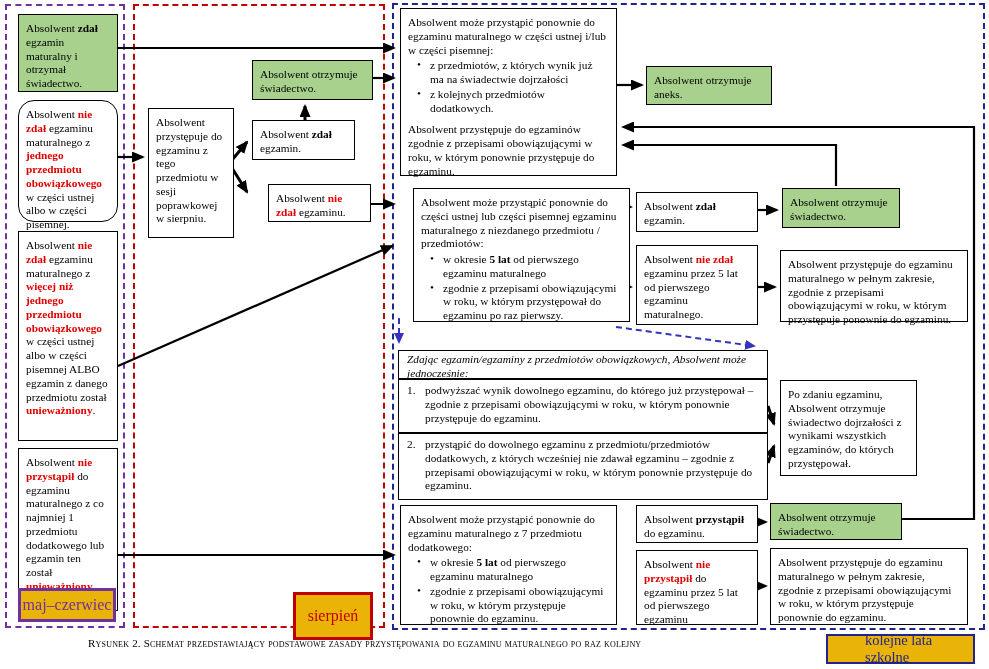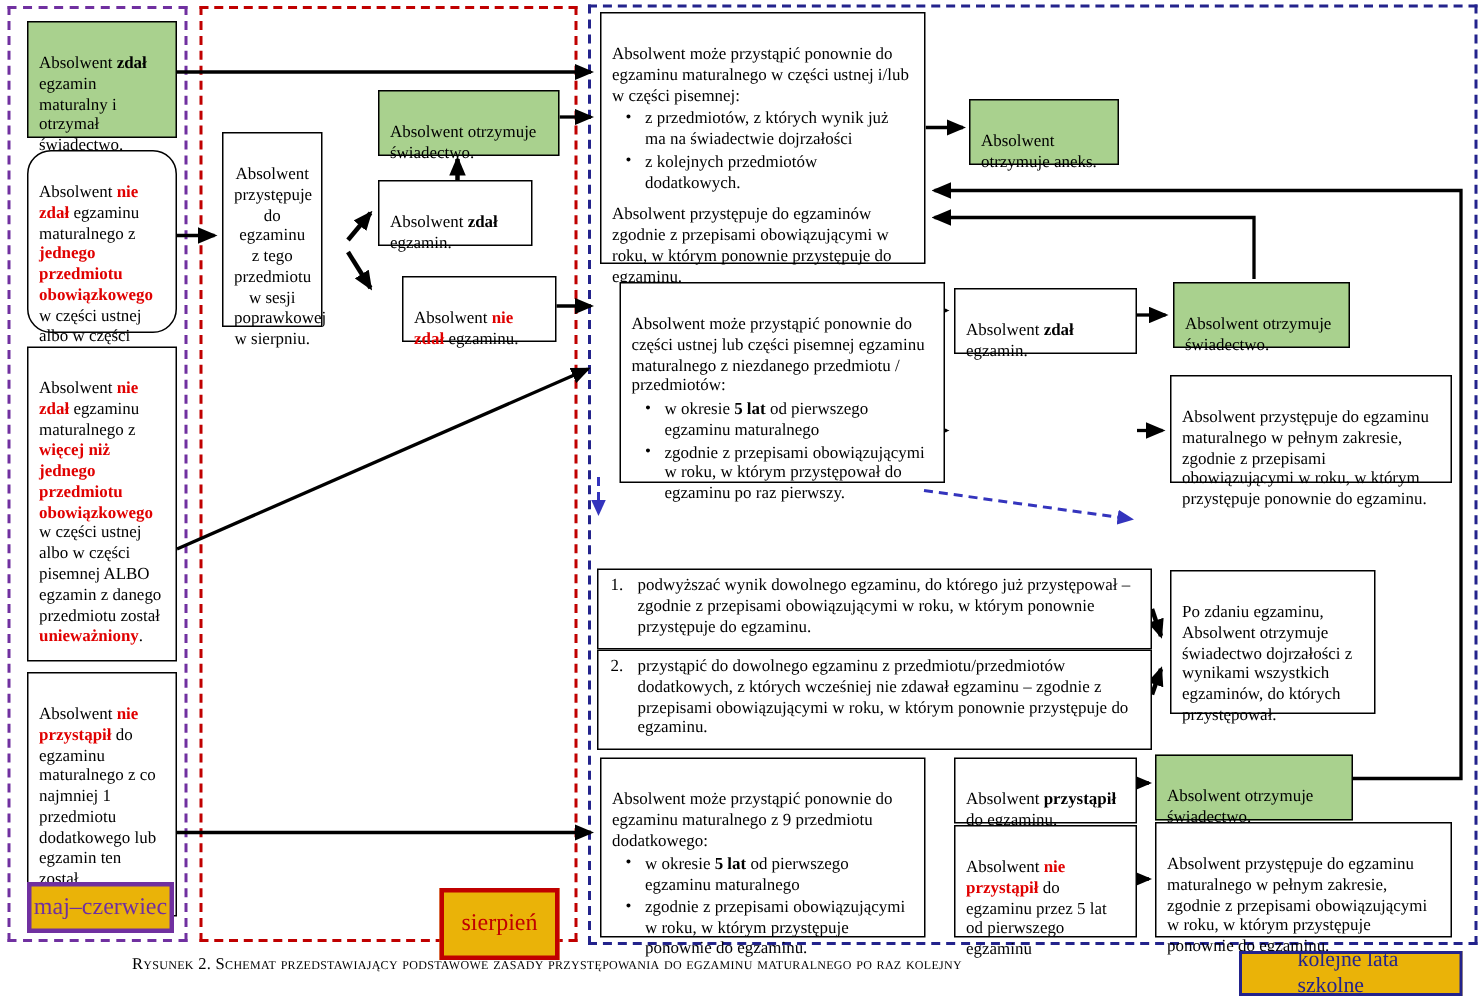--- a/index.html
+++ b/index.html
@@ -3,21 +3,21 @@
 <meta charset="utf-8">
 <style>
   html,body{margin:0;padding:0;background:#fff;}
   body{font-family:"Liberation Serif","DejaVu Serif",serif;}
   .canvas{position:relative;width:989px;height:669px;background:#fff;overflow:hidden;}
   .region{position:absolute;box-sizing:border-box;border:2px dashed #000;background:transparent;}
   .region.purple{border-color:#7030a0;}
   .region.darkred{border-color:#c00000;}
   .region.navy{border-color:#23238c;}
   .box{position:absolute;box-sizing:border-box;border:1.5px solid #000;background:#fff;
-       padding:21px 7px;font-size:11.3px;line-height:1.22;color:#000;}
+       padding:7px 7px;font-size:11.3px;line-height:1.22;color:#000;}
   .box.green{background:#a9d18e;}
   .seg-b{font-weight:700;}
   .seg-r{color:#e00000;font-weight:700;}
   .seg-i{font-style:italic;}
   .bullets{margin:2px 0 0 0;padding:0 0 0 22px;list-style:none;}
   .bullets li{position:relative;margin:0 0 1px 0;}
   .bullets li::before{content:"\2022";position:absolute;left:-13px;top:-1px;}
   .para{margin:0 0 8px 0;}
   .para:last-child{margin-bottom:0;}
   .numitem{display:flex;}
@@ -78,66 +78,68 @@
       <path d="M616,327 L754,346" marker-end="url(#ahb)"></path>
     </g>
   </svg>
 
   <div class="box green" style="left:18px;top:14px;width:100px;height:78px;"><span>Absolwent </span><span class="seg-b">zdał</span><span> egzamin maturalny i otrzymał świadectwo.</span></div>
   <div class="box" style="left:18px;top:100px;width:100px;height:122px;border-radius:16px;"><span>Absolwent </span><span class="seg-r">nie zdał</span><span> egzaminu maturalnego z </span><span class="seg-r">jednego przedmiotu obowiązkowego</span><span> w części ustnej albo w części pisemnej.</span></div>
   <div class="box" style="left:18px;top:231px;width:100px;height:210px;"><span>Absolwent </span><span class="seg-r">nie zdał</span><span> egzaminu maturalnego z </span><span class="seg-r">więcej niż jednego przedmiotu obowiązkowego</span><span> w części ustnej albo w części pisemnej ALBO egzamin z danego przedmiotu został </span><span class="seg-r">unieważniony</span><span>.</span></div>
   <div class="box" style="left:18px;top:448px;width:100px;height:163px;"><span>Absolwent </span><span class="seg-r">nie przystąpił</span><span> do egzaminu maturalnego z co najmniej 1 przedmiotu dodatkowego lub egzamin ten został </span><span class="seg-r">unieważniony</span><span>.</span></div>
   <div class="tag maj" style="left:18px;top:588px;width:98px;height:34px;">maj–czerwiec</div>
 
-  <div class="box" style="left:148px;top:88px;width:67px;height:130px;text-align:center;"><span>Absolwent przystępuje do egzaminu z tego przedmiotu w sesji poprawkowej w sierpniu.</span></div>
+  <div class="box" style="left:148px;top:108px;width:86px;height:130px;"><span>Absolwent przystępuje do egzaminu z tego przedmiotu w sesji poprawkowej w sierpniu.</span></div>
   <div class="box green" style="left:252px;top:60px;width:121px;height:40px;"><span>Absolwent otrzymuje świadectwo.</span></div>
   <div class="box" style="left:252px;top:120px;width:103px;height:40px;"><span>Absolwent </span><span class="seg-b">zdał</span><span> egzamin.</span></div>
   <div class="box" style="left:268px;top:184px;width:103px;height:38px;"><span>Absolwent </span><span class="seg-r">nie zdał</span><span> egzaminu.</span></div>
   <div class="tag sier" style="left:293px;top:592px;width:80px;height:48px;">sierpień</div>
 
   <div class="box" style="left:400px;top:8px;width:217px;height:168px;">
     <div class="para" style="margin-bottom:0;"><span>Absolwent może przystąpić ponownie do egzaminu maturalnego w części ustnej i/lub w części pisemnej:</span></div>
     <ul class="bullets">
       <li><span>z przedmiotów, z których wynik już ma na świadectwie dojrzałości</span></li>
       <li><span>z kolejnych przedmiotów dodatkowych.</span></li>
     </ul>
     <div class="para" style="margin:8px 0 0 0;"><span>Absolwent przystępuje do egzaminów zgodnie z przepisami obowiązującymi w roku, w którym ponownie przystępuje do egzaminu.</span></div>
   </div>
 
-  <div class="box green" style="left:646px;top:66px;width:100px;height:39px;"><span>Absolwent otrzymuje aneks.</span></div>
+  <div class="box green" style="left:646px;top:66px;width:126px;height:39px;"><span>Absolwent otrzymuje aneks.</span></div>
 
   <div class="box" style="left:400px;top:188px;width:217px;height:134px;margin-left:13px;">
     <div class="para" style="margin-bottom:0;"><span>Absolwent może przystąpić ponownie do części ustnej lub części pisemnej egzaminu maturalnego z niezdanego przedmiotu / przedmiotów:</span></div>
     <ul class="bullets">
       <li><span>w okresie </span><span class="seg-b">5 lat</span><span> od pierwszego egzaminu maturalnego</span></li>
       <li><span>zgodnie z przepisami obowiązującymi w roku, w którym przystępował do egzaminu po raz pierwszy.</span></li>
     </ul>
   </div>
 
   <div class="box" style="left:636px;top:192px;width:122px;height:40px;"><span>Absolwent </span><span class="seg-b">zdał</span><span> egzamin.</span></div>
   <div class="box green" style="left:782px;top:188px;width:118px;height:40px;"><span>Absolwent otrzymuje świadectwo.</span></div>
+  <div class="box" style="left:636px;top:245px;width:122px;height:80px;"><span>Absolwent </span><span class="seg-r">nie zdał</span><span> egzaminu przez 5 lat od pierwszego egzaminu maturalnego.</span></div>
   <div class="box" style="left:780px;top:250px;width:188px;height:72px;"><span>Absolwent przystępuje do egzaminu maturalnego w pełnym zakresie, zgodnie z przepisami obowiązującymi w roku, w którym przystępuje ponownie do egzaminu.</span></div>
 
+  <div class="box" style="left:398px;top:350px;width:370px;height:29px;padding:2px 8px;"><span class="seg-i">Zdając egzamin/egzaminy z przedmiotów obowiązkowych, Absolwent może jednocześnie:</span></div>
   <div class="box" style="left:398px;top:379px;width:370px;height:54px;padding:4px 8px;">
     <div class="numitem">
       <span class="num">1.</span>
       <span><span>podwyższać wynik dowolnego egzaminu, do którego już przystępował – zgodnie z przepisami obowiązującymi w roku, w którym ponownie przystępuje do egzaminu.</span></span>
     </div>
   </div>
   <div class="box" style="left:398px;top:433px;width:370px;height:67px;padding:4px 8px;">
     <div class="numitem">
       <span class="num">2.</span>
       <span><span>przystąpić do dowolnego egzaminu z przedmiotu/przedmiotów dodatkowych, z których wcześniej nie zdawał egzaminu – zgodnie z przepisami obowiązującymi w roku, w którym ponownie przystępuje do egzaminu.</span></span>
     </div>
   </div>
 
   <div class="box" style="left:780px;top:380px;width:137px;height:96px;"><span>Po zdaniu egzaminu, Absolwent otrzymuje świadectwo dojrzałości z wynikami wszystkich egzaminów, do których przystępował.</span></div>
 
   <div class="box" style="left:400px;top:505px;width:217px;height:120px;">
-    <div class="para" style="margin-bottom:0;"><span>Absolwent może przystąpić ponownie do egzaminu maturalnego z 9 przedmiotu dodatkowego:</span></div>
+    <div class="para" style="margin-bottom:0;"><span>Absolwent może przystąpić ponownie do egzaminu maturalnego z 7 przedmiotu dodatkowego:</span></div>
     <ul class="bullets">
       <li><span>w okresie </span><span class="seg-b">5 lat</span><span> od pierwszego egzaminu maturalnego</span></li>
       <li><span>zgodnie z przepisami obowiązującymi w roku, w którym przystępuje ponownie do egzaminu.</span></li>
     </ul>
   </div>
 
   <div class="box" style="left:636px;top:505px;width:122px;height:38px;"><span>Absolwent </span><span class="seg-b">przystąpił</span><span> do egzaminu.</span></div>
   <div class="box green" style="left:770px;top:503px;width:132px;height:37px;"><span>Absolwent otrzymuje świadectwo.</span></div>
   <div class="box" style="left:636px;top:550px;width:122px;height:75px;"><span>Absolwent </span><span class="seg-r">nie przystąpił</span><span> do egzaminu przez 5 lat od pierwszego egzaminu</span></div>
   <div class="box" style="left:770px;top:548px;width:198px;height:77px;"><span>Absolwent przystępuje do egzaminu maturalnego w pełnym zakresie, zgodnie z przepisami obowiązującymi w roku, w którym przystępuje ponownie do egzaminu.</span></div>

